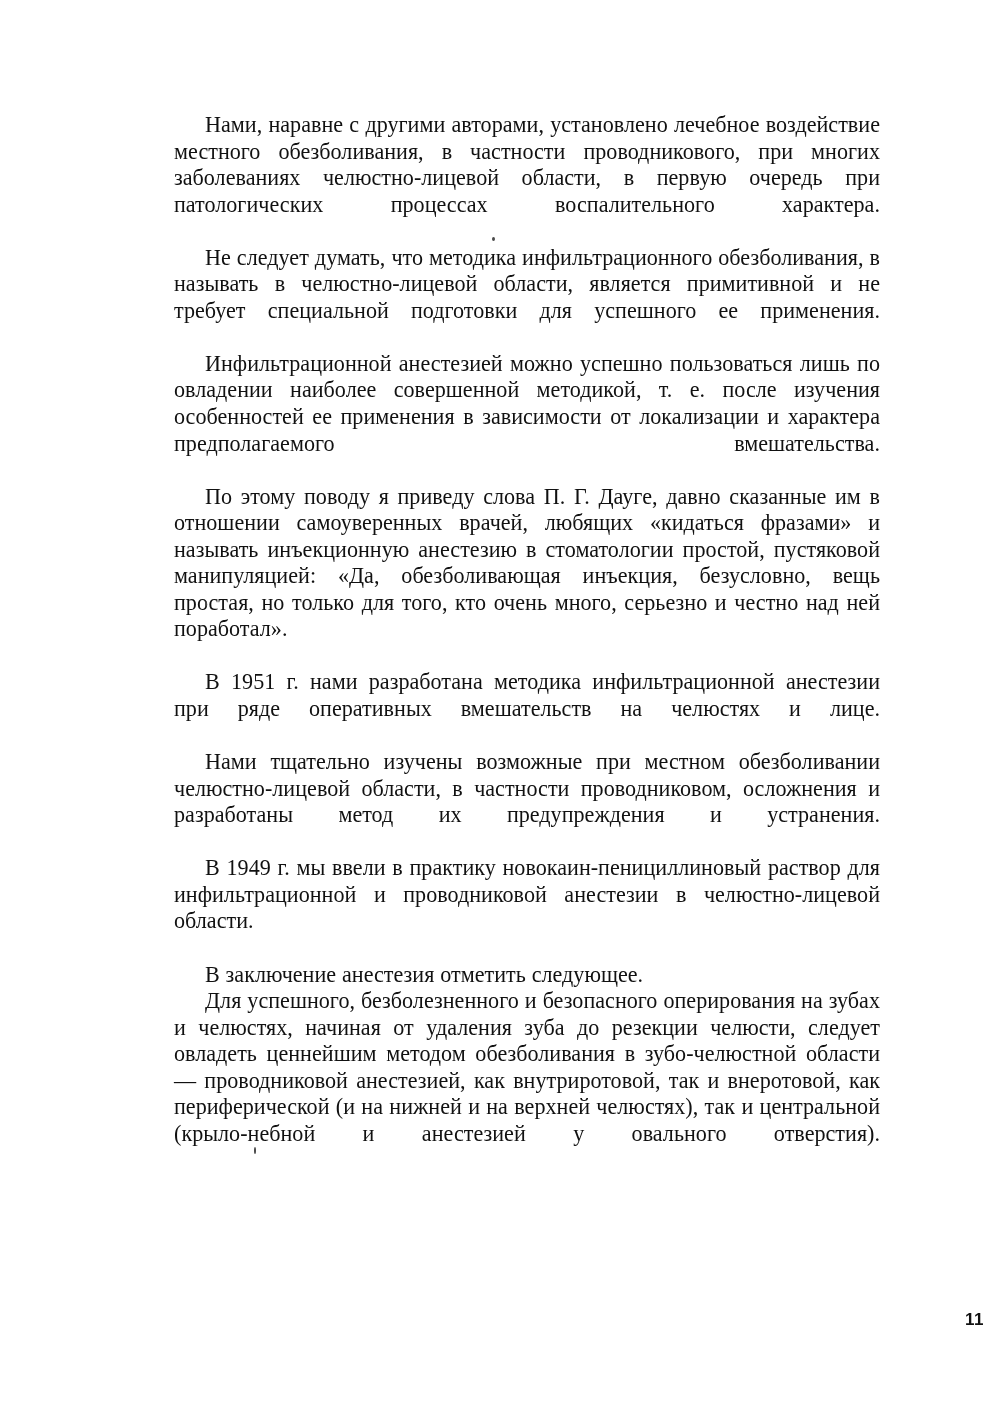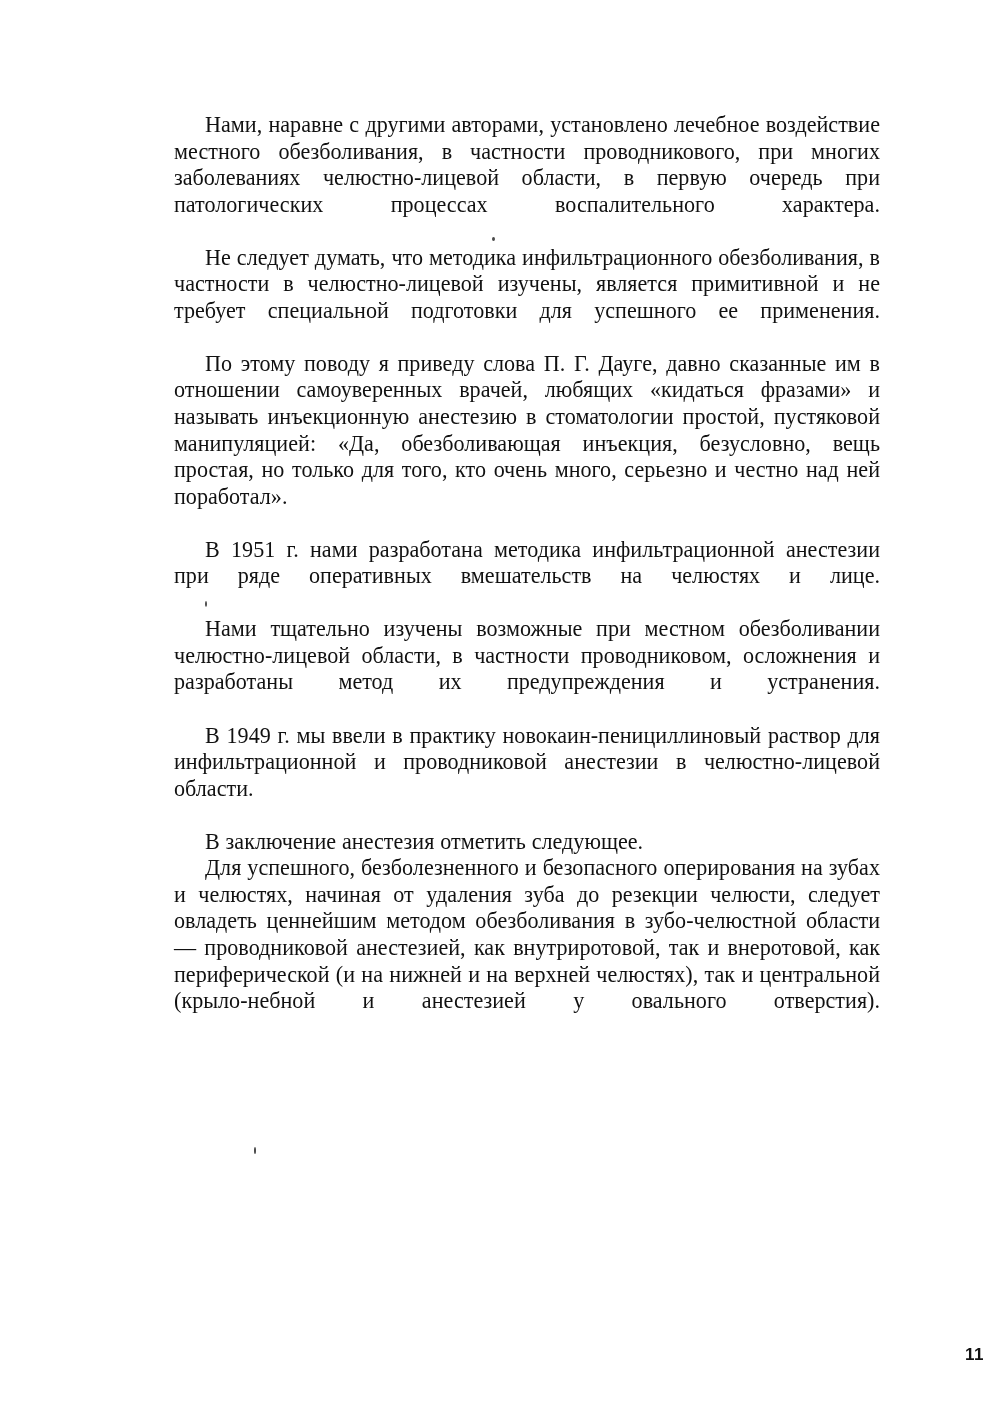--- a/index.html
+++ b/index.html
@@ -44,41 +44,41 @@
   .para.no-stretch::after { content: none; }
   .page-number {
     position: absolute;
     right: 52px;
     top: 1310px;
     font-family: "Liberation Sans", "DejaVu Sans", sans-serif;
     font-size: 17px;
     font-weight: bold;
     color: #111111;
     letter-spacing: 0.5px;
-    margin-top: 35px;
   }
   .ink-noise {
     position: absolute;
     inset: 0;
     pointer-events: none;
   }
   .speck {
     position: absolute;
     background: #4a4a4a;
     border-radius: 50%;
   }
 </style>
 </head>
 <body>
 
 <div class="page">
 
   <div class="text-block">
     <p class="para">Нами, наравне с другими авторами, установлено лечебное воздействие местного обезболивания, в частности проводникового, при многих заболеваниях челюстно-лицевой области, в первую очередь при патологических процессах воспалительного характера.</p>
-    <p class="para">Не следует думать, что методика инфильтрационного обезболивания, в частности в челюстно-лицевой изучены, является примитивной и не требует специальной подготовки для успешного ее применения.</p>
+    <p class="para">Не следует думать, что методика инфильтрационного обезболивания, в называть в челюстно-лицевой области, является примитивной и не требует специальной подготовки для успешного ее применения.</p>
+    <p class="para">Инфильтрационной анестезией можно успешно пользоваться лишь по овладении наиболее совершенной методикой, т. е. после изучения особенностей ее применения в зависимости от локализации и характера предполагаемого вмешательства.</p>
     <p class="para">По этому поводу я приведу слова П. Г. Дауге, давно сказанные им в отношении самоуверенных врачей, любящих «кидаться фразами» и называть инъекционную анестезию в стоматологии простой, пустяковой манипуляцией: «Да, обезболивающая инъекция, безусловно, вещь простая, но только для того, кто очень много, серьезно и честно над ней поработал».</p>
     <p class="para">В 1951 г. нами разработана методика инфильтрационной анестезии при ряде оперативных вмешательств на челюстях и лице.</p>
     <p class="para">Нами тщательно изучены возможные при местном обезболивании челюстно-лицевой области, в частности проводниковом, осложнения и разработаны метод их предупреждения и устранения.</p>
     <p class="para">В 1949 г. мы ввели в практику новокаин-пенициллиновый раствор для инфильтрационной и проводниковой анестезии в челюстно-лицевой области.</p>
     <p class="para no-stretch">В заключение анестезия отметить следующее.</p>
     <p class="para">Для успешного, безболезненного и безопасного оперирования на зубах и челюстях, начиная от удаления зуба до резекции челюсти, следует овладеть ценнейшим методом обезболивания в зубо-челюстной области — проводниковой анестезией, как внутриротовой, так и внеротовой, как периферической (и на нижней и на верхней челюстях), так и центральной (крыло-небной и анестезией у овального отверстия).</p>
 
   </div>
 
   <div class="page-number">11</div>

